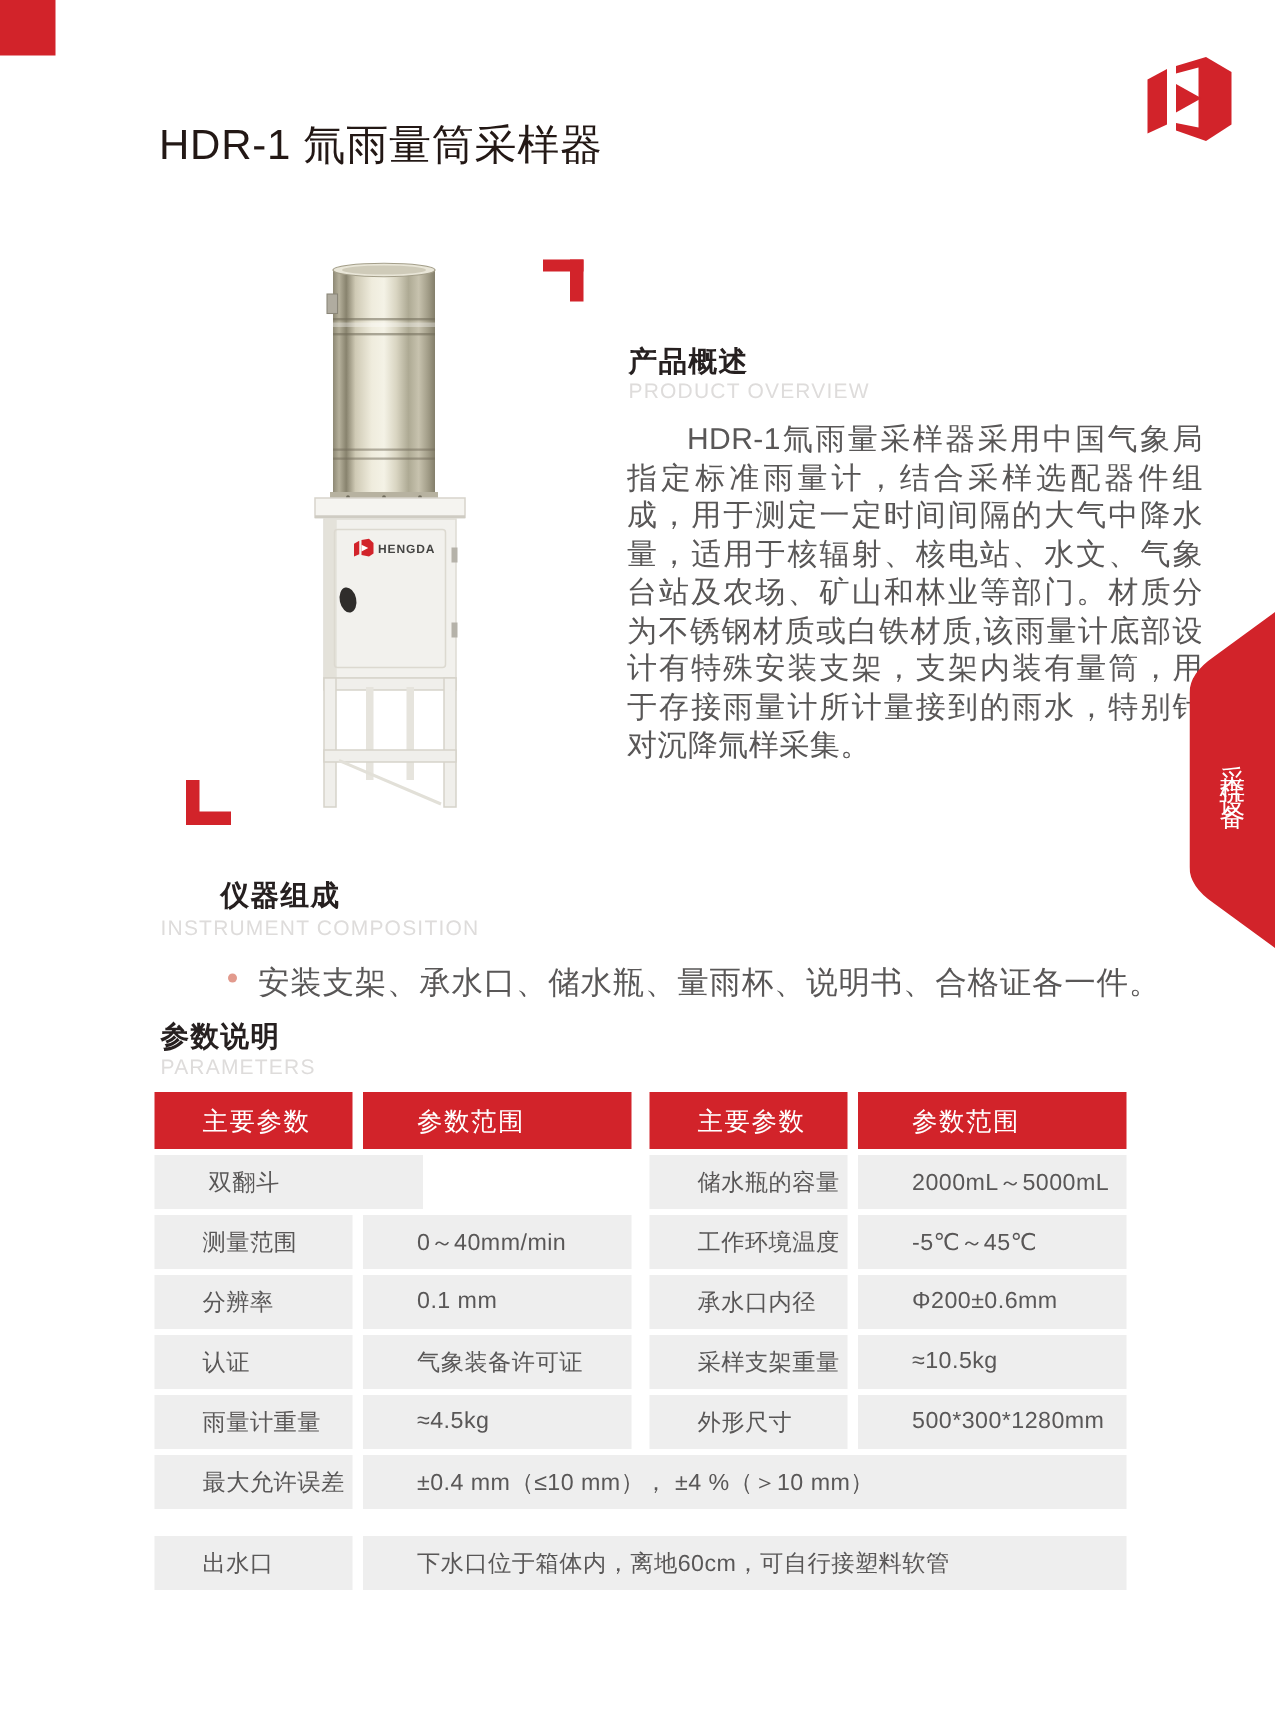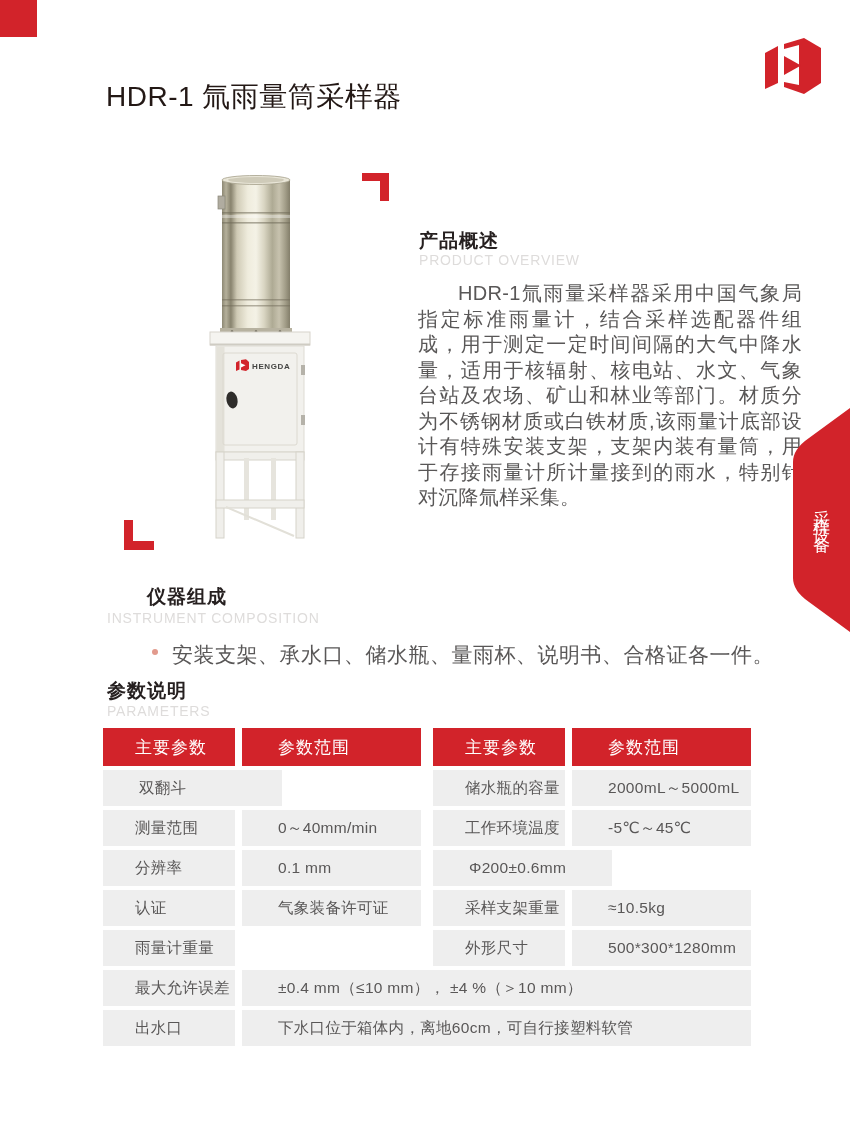--- a/index.html
+++ b/index.html
@@ -68,21 +68,21 @@
   .ptable{position:absolute;top:0;width:318px;display:flex;flex-direction:column;gap:4px;}
   #ptable-left{left:0;}
   #ptable-right{left:330px;}
   .trow{display:flex;gap:7px;height:36px;flex:none;}
   .trow.head{height:38px;}
   .cell{display:flex;align-items:center;box-sizing:border-box;background:var(--cell);
         font-size:15.5px;color:var(--body);letter-spacing:0.3px;white-space:nowrap;}
   .cell.label{width:132px;padding-left:32px;flex:none;}
   .cell.value{width:179px;padding-left:36px;flex:none;}
   .trow.head .cell{background:var(--red);color:#ffffff;font-size:17px;letter-spacing:1px;}
-  .full-rows{position:absolute;left:0;top:242px;width:648px;display:flex;flex-direction:column;gap:4px;}
+  .full-rows{position:absolute;left:0;top:242px;width:648px;display:flex;flex-direction:column;gap:18px;}
   .full-rows .cell.value{width:509px;}
 </style>
 </head>
 <body>
 
 <div class="abs corner-square"></div>
 
 <div class="abs brand-logo">
   <svg width="62" height="60" viewBox="0 0 62 60" xmlns="http://www.w3.org/2000/svg">
     <polygon points="3,17 16,10 16,47 3,53" fill="#d2232a"></polygon>
@@ -198,36 +198,38 @@
       <div class="trow">
         <div class="cell label">分辨率</div>
         <div class="cell value">0.1 mm</div>
       </div>
       <div class="trow">
         <div class="cell label">认证</div>
         <div class="cell value">气象装备许可证</div>
       </div>
       <div class="trow">
         <div class="cell label">雨量计重量</div>
+        <div class="cell value">≈4.5kg</div>
       </div>
     </div>
   <div class="ptable" id="ptable-right">
       <div class="trow head">
         <div class="cell label">主要参数</div>
         <div class="cell value">参数范围</div>
       </div>
       <div class="trow">
         <div class="cell label">储水瓶的容量</div>
         <div class="cell value">2000mL～5000mL</div>
       </div>
       <div class="trow">
         <div class="cell label">工作环境温度</div>
         <div class="cell value">-5℃～45℃</div>
       </div>
       <div class="trow">
+        <div class="cell label">承水口内径</div>
         <div class="cell value">Φ200±0.6mm</div>
       </div>
       <div class="trow">
         <div class="cell label">采样支架重量</div>
         <div class="cell value">≈10.5kg</div>
       </div>
       <div class="trow">
         <div class="cell label">外形尺寸</div>
         <div class="cell value">500*300*1280mm</div>
       </div>

